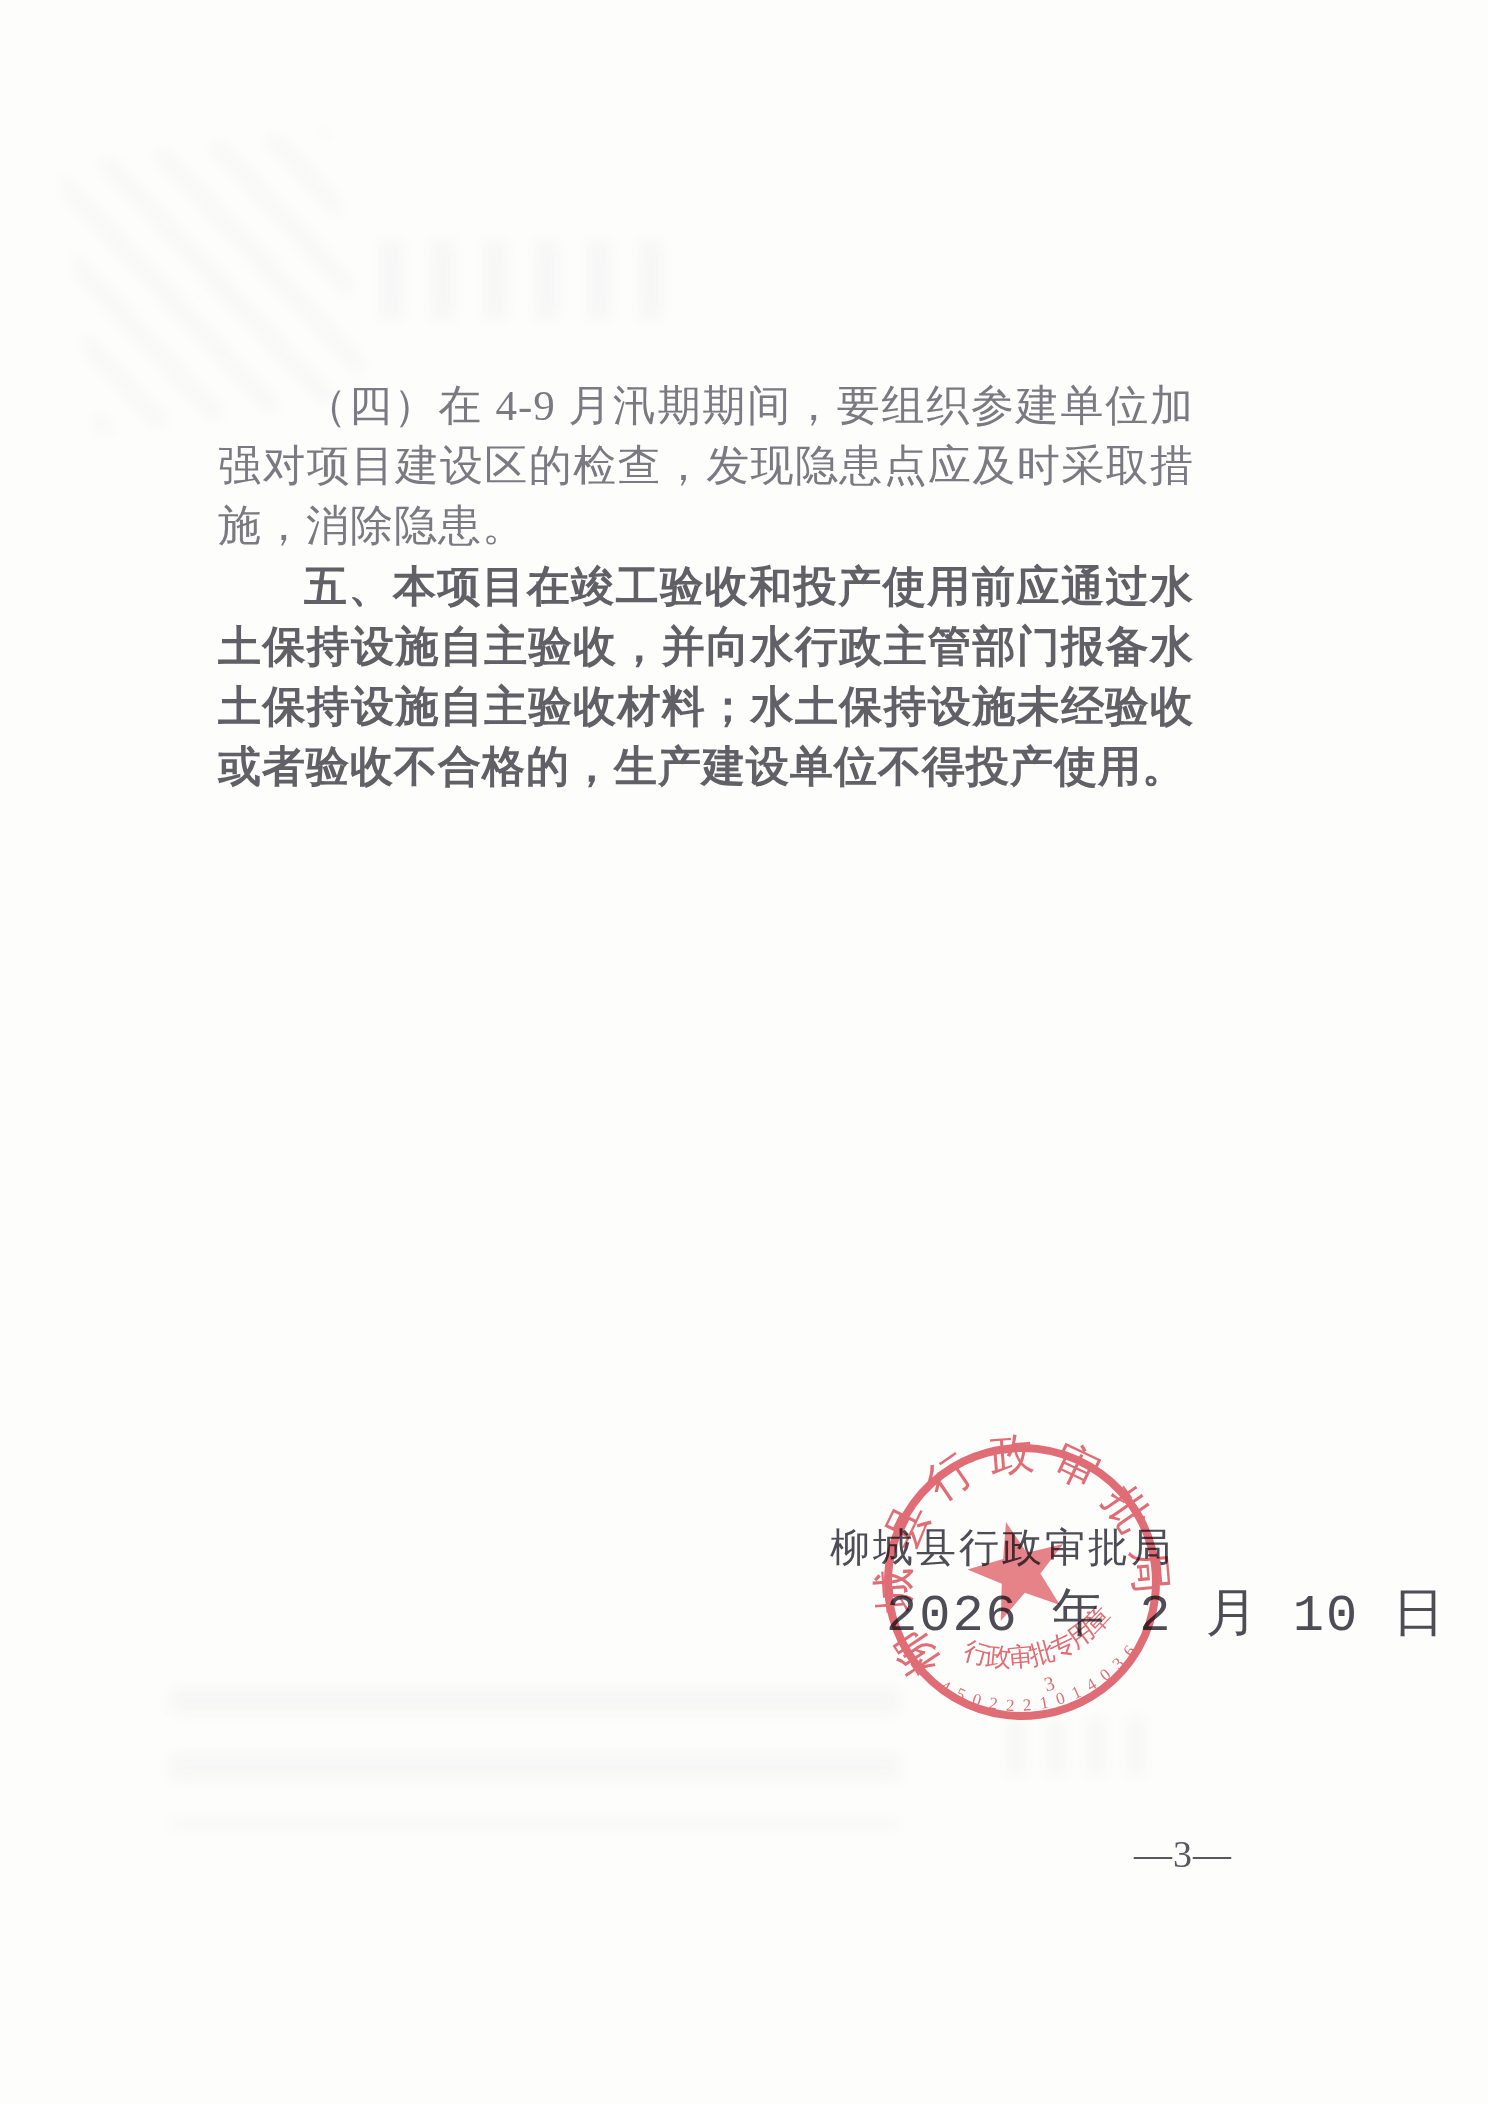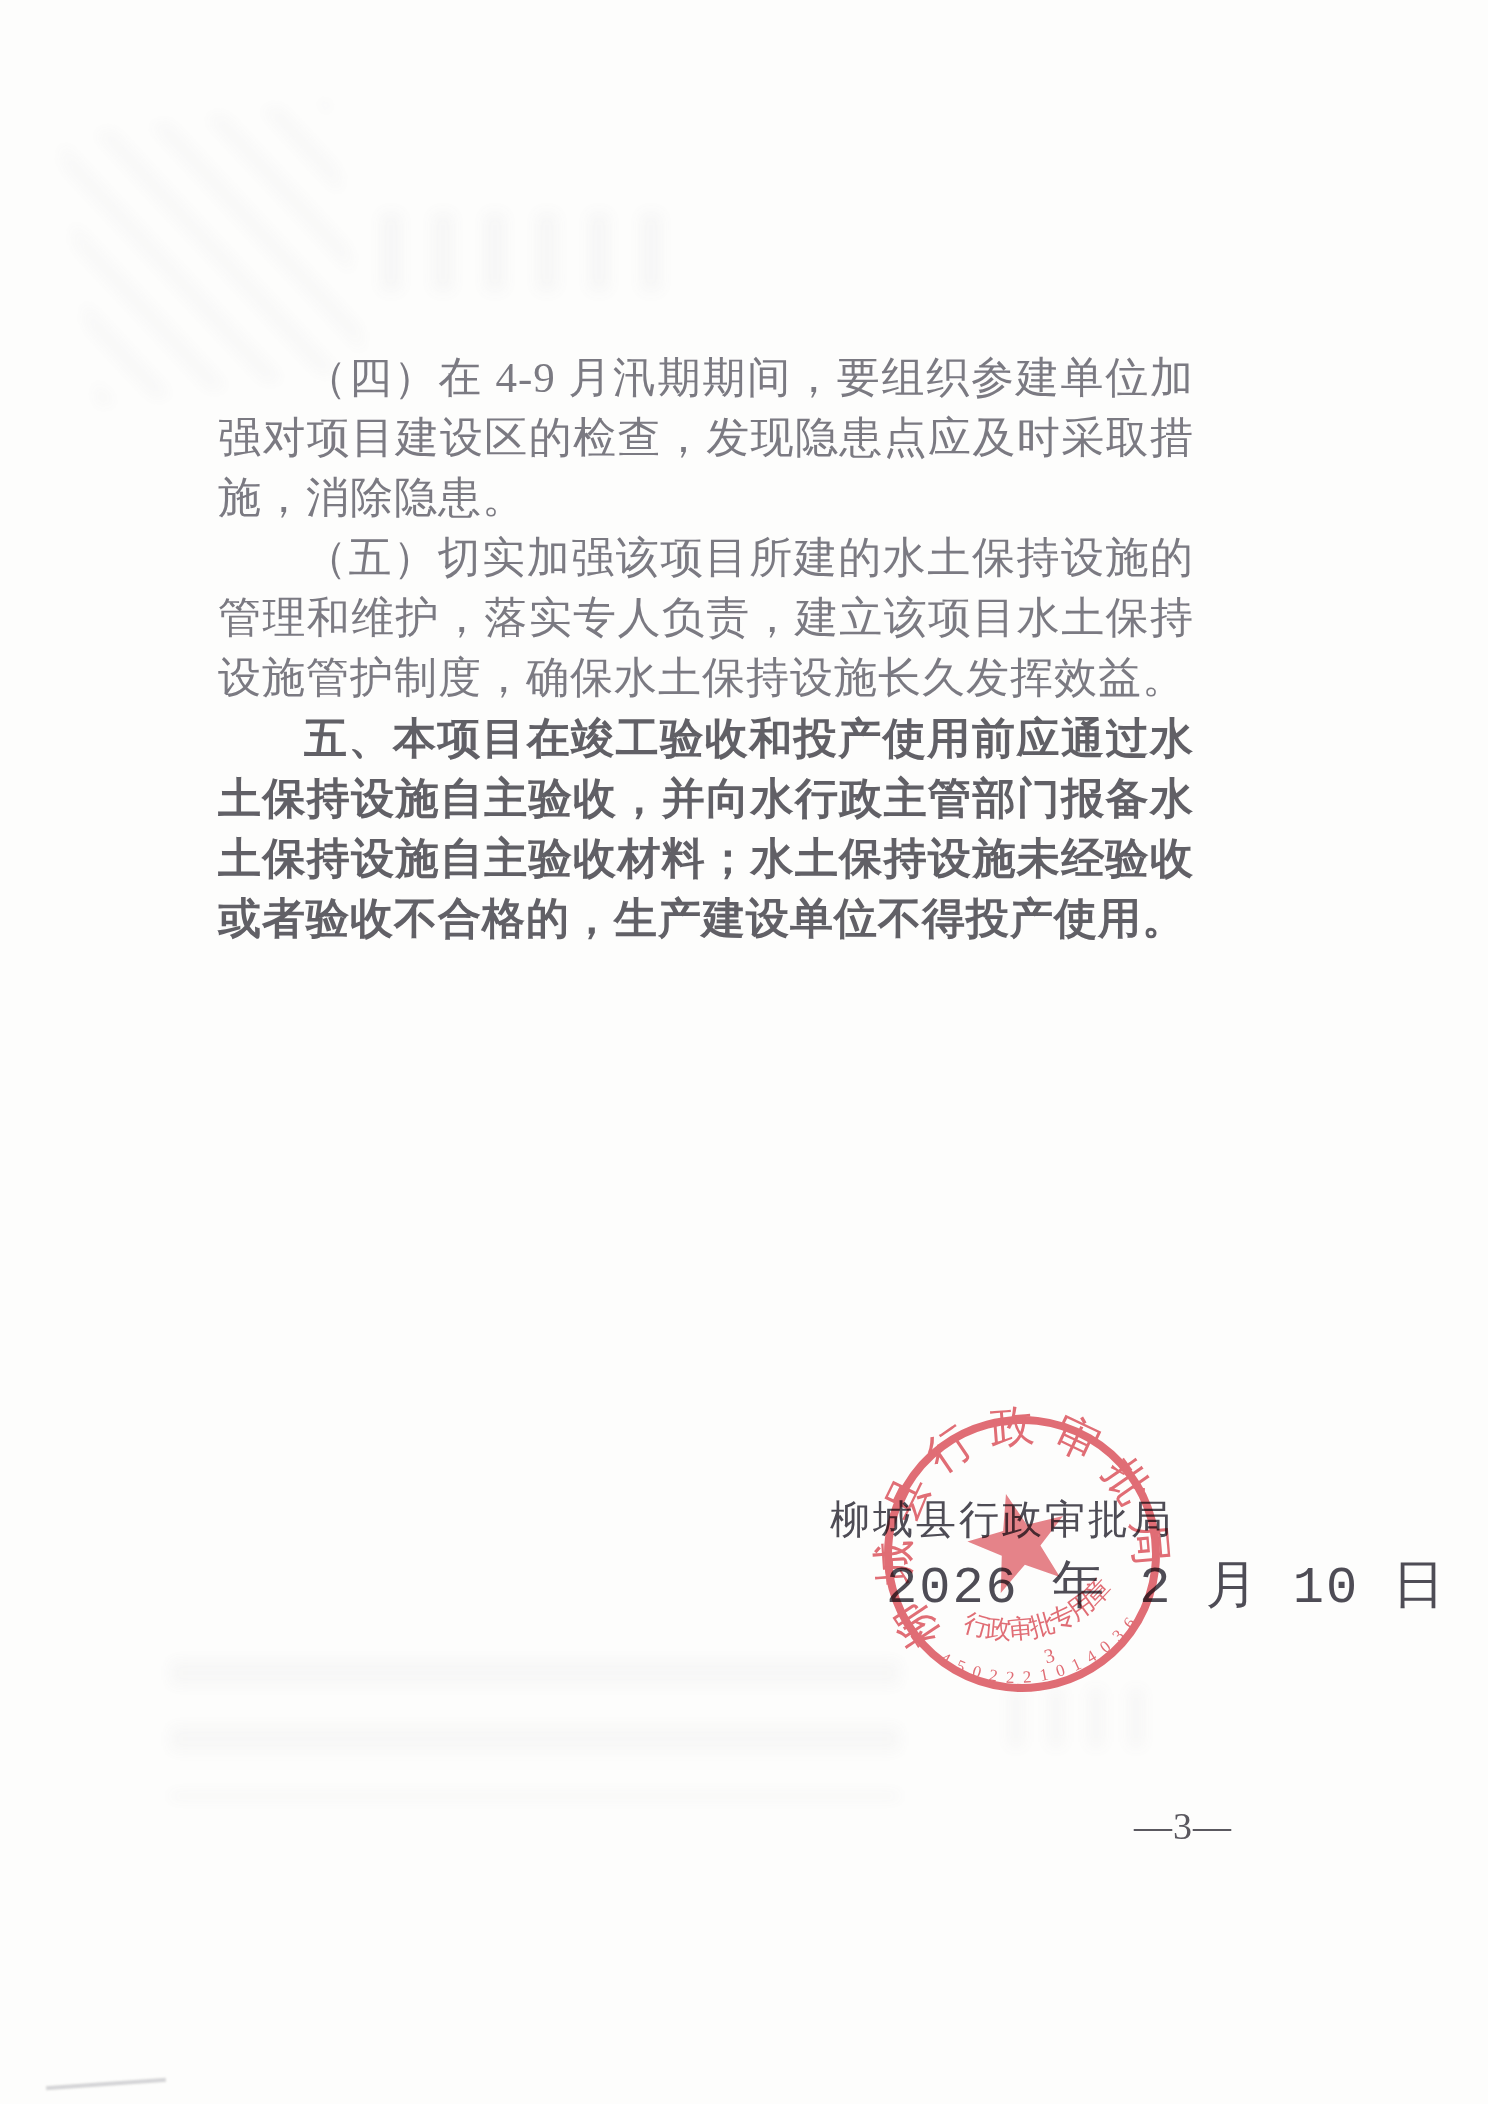--- a/index.html
+++ b/index.html
@@ -1,21 +1,21 @@
 <!DOCTYPE html>
 <html><head>
 <meta charset="utf-8">
 <style>
   html,body{margin:0;padding:0;}
   body{
     width:1488px;height:2104px;position:relative;overflow:hidden;
     background:#fdfdfc;
     font-family:"Liberation Serif","DejaVu Serif",serif;
   }
-  .page{position:absolute;inset:0;}
+  .page{position:absolute;inset:0;margin-top:28px;}
 
   
   .body-text{
     position:absolute;left:218px;top:348px;width:976px;
     text-align:justify;
   }
   .body-text p{
     margin:0;text-indent:2em;
     font-size:43px;line-height:60px;letter-spacing:1px;
   }
@@ -85,21 +85,20 @@
 <div class="page">
 
   <div class="smudge smudge-a"></div>
   <div class="smudge smudge-b"></div>
   <div class="smudge smudge-c"></div>
   <div class="smudge smudge-d"></div>
   <div class="edge-mark"></div>
 
   <div class="body-text">
     <p class="p-kai">（四）在 4-9 月汛期期间，要组织参建单位加强对项目建设区的检查，发现隐患点应及时采取措施，消除隐患。</p>
-    <p class="p-kai">（五）切实加强该项目所建的水土保持设施的管理和维护，落实专人负责，建立该项目水土保持设施管护制度，确保水土保持设施长久发挥效益。</p>
     <p class="p-hei">五、本项目在竣工验收和投产使用前应通过水土保持设施自主验收，并向水行政主管部门报备水土保持设施自主验收材料；水土保持设施未经验收或者验收不合格的，生产建设单位不得投产使用。</p>
   </div>
 
   <div class="sig-agency">柳城县行政审批局</div>
   <div class="sig-date">2026 年 2 月 10 日</div>
 
   <svg class="seal" width="300" height="300" viewBox="-150 -150 300 300">
     <defs>
       <path id="sealTopArc" d="M -97 58 A 113 113 0 1 1 97 58" fill="none"></path>
       <path id="sealSubArc" d="M -80 55 A 130 130 0 0 0 80 55" fill="none"></path>

